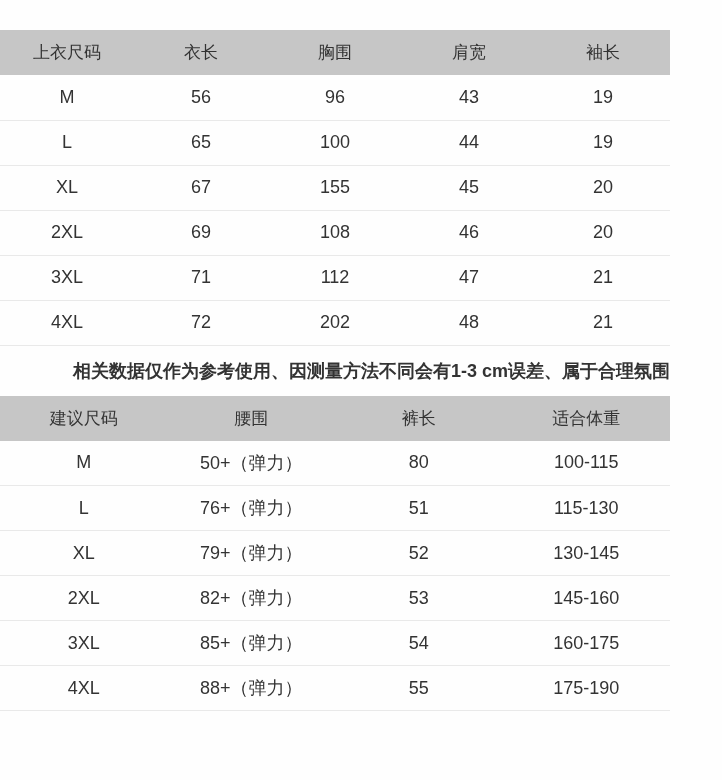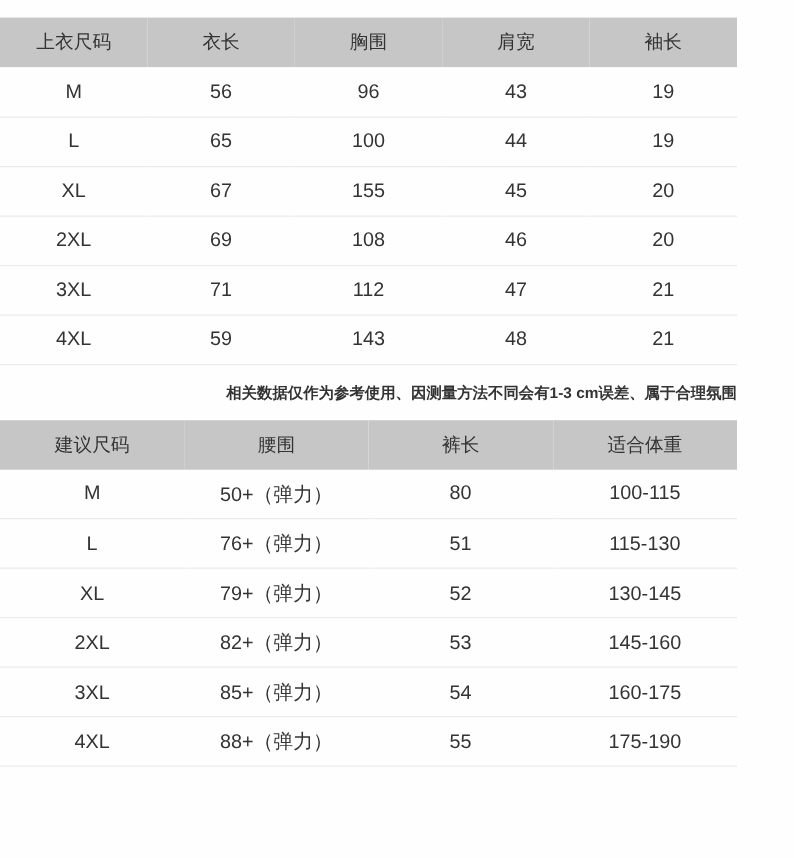--- a/index.html
+++ b/index.html
@@ -8,21 +8,21 @@
     width: 722px;
     height: 780px;
     background: #fefefe;
     font-family: "Liberation Sans", "DejaVu Sans", sans-serif;
     color: #333333;
     overflow: hidden;
   }
   .sheet {
     width: 668px;
     height: 780px;
-    padding-top: 16px;
+    padding-top: 30px;
   }
   table.size-table {
     width: 670px;
     margin: 0 auto;
     border-collapse: collapse;
     table-layout: fixed;
   }
   table.size-table th {
     background: #c6c6c6;
     height: 45px;
@@ -38,21 +38,21 @@
     font-weight: 400;
     color: #333333;
     text-align: center;
     border-bottom: 1px solid #e9e9e9;
     padding: 0;
   }
   .note {
     width: 670px;
     margin: 15px auto 14px;
     text-align: right;
-    font-size: 14px;
+    font-size: 18px;
     font-weight: 700;
     color: #333333;
     line-height: 21px;
   }
 </style>
 </head>
 <body>
 
 <div class="sheet">
 
@@ -97,22 +97,22 @@
       </tr>
       <tr>
         <td>3XL</td>
         <td>71</td>
         <td>112</td>
         <td>47</td>
         <td>21</td>
       </tr>
       <tr>
         <td>4XL</td>
-        <td>59</td>
-        <td>143</td>
+        <td>72</td>
+        <td>202</td>
         <td>48</td>
         <td>21</td>
       </tr>
     </tbody>
   </table>
 
   <div class="note">相关数据仅作为参考使用、因测量方法不同会有1-3 cm误差、属于合理氛围</div>
 
   <table class="size-table">
     <thead>

